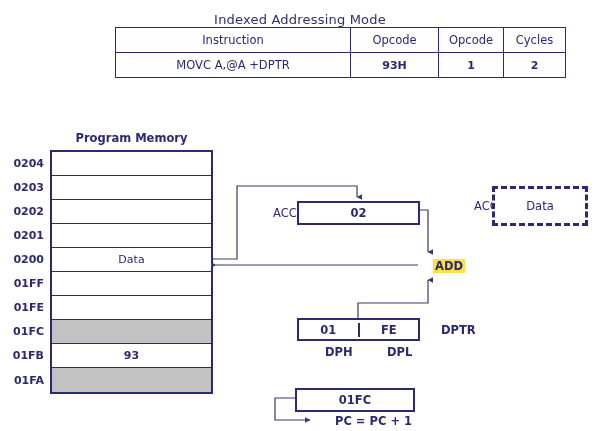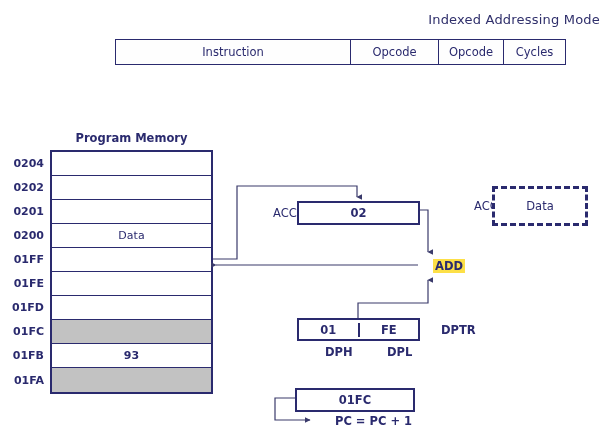--- a/index.html
+++ b/index.html
@@ -22,31 +22,31 @@
     width: 600px;
     height: 431px;
   }
 
   
   #diagram-title {
     position: absolute;
     left: 0;
     top: 12px;
     width: 600px;
-    text-align: right;
+    text-align: center;
     font-size: 13px;
     color: #2f2f6b;
     letter-spacing: .2px;
   }
 
   
   #instruction-table {
     position: absolute;
     left: 115px;
-    top: 39px;
+    top: 27px;
     width: 430px;
     border-collapse: collapse;
     table-layout: fixed;
   }
   #instruction-table td {
     border: 1px solid #2a2a6e;
     height: 24px;
     text-align: center;
     vertical-align: middle;
     font-size: 11.5px;
@@ -184,52 +184,58 @@
   <div id="diagram-title">Indexed Addressing Mode</div>
 
   <table id="instruction-table">
     <tbody>
         <tr class="head">
       <td class="c-instr">Instruction</td>
       <td class="c-op">Opcode</td>
       <td class="c-by">Opcode</td>
       <td class="c-cy">Cycles</td>
     </tr>
+    <tr class="body">
+      <td class="c-instr">MOVC A,@A +DPTR</td>
+      <td class="c-op">93H</td>
+      <td class="c-by">1</td>
+      <td class="c-cy">2</td>
+    </tr>
   </tbody>
     </table>
 
   <div id="pm-heading">Program Memory</div>
 
   <div id="memory-block">
     <div class="mem-row">
       <span class="mem-addr">0204</span>
       <span class="mem-val"></span>
     </div>
     <div class="mem-row">
+      <span class="mem-addr">0203</span>
+      <span class="mem-val"></span>
+    </div>
+    <div class="mem-row">
       <span class="mem-addr">0202</span>
       <span class="mem-val"></span>
     </div>
     <div class="mem-row">
       <span class="mem-addr">0201</span>
       <span class="mem-val"></span>
     </div>
     <div class="mem-row">
       <span class="mem-addr">0200</span>
       <span class="mem-val">Data</span>
     </div>
     <div class="mem-row">
       <span class="mem-addr">01FF</span>
       <span class="mem-val"></span>
     </div>
     <div class="mem-row">
       <span class="mem-addr">01FE</span>
-      <span class="mem-val"></span>
-    </div>
-    <div class="mem-row">
-      <span class="mem-addr">01FD</span>
       <span class="mem-val"></span>
     </div>
     <div class="mem-row shaded">
       <span class="mem-addr">01FC</span>
       <span class="mem-val"></span>
     </div>
     <div class="mem-row">
       <span class="mem-addr">01FB</span>
       <span class="mem-val bold">93</span>
     </div>

